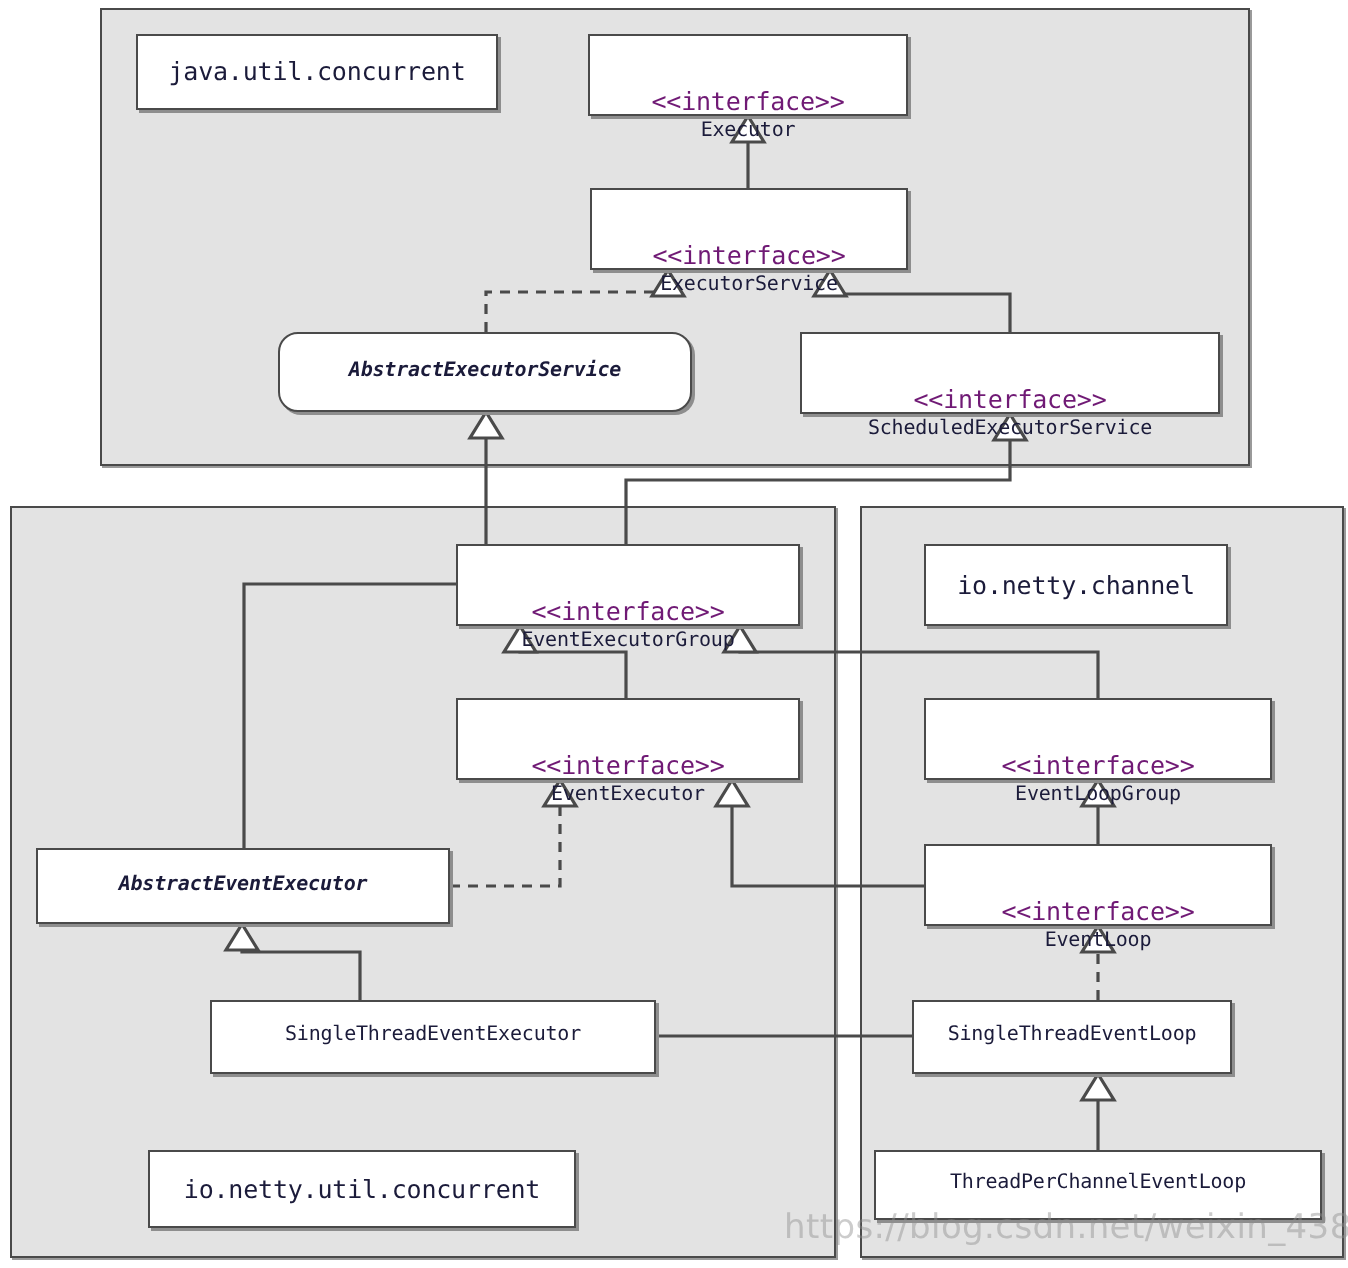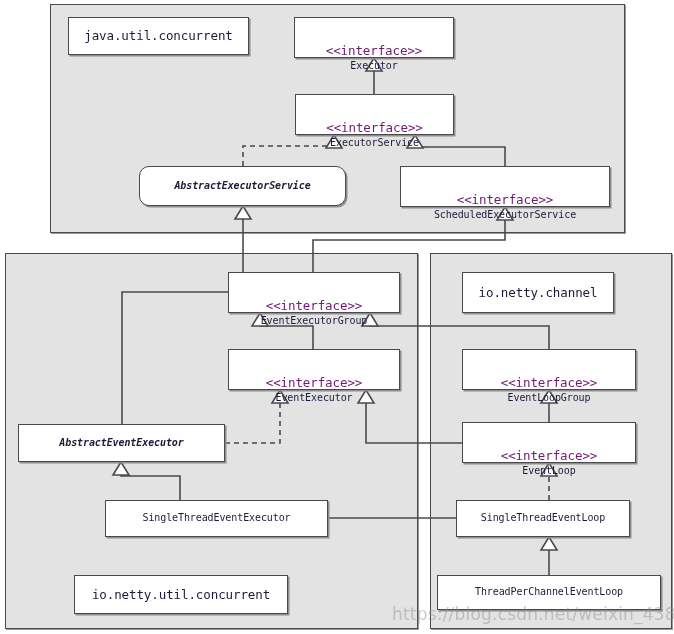--- a/index.html
+++ b/index.html
@@ -195,21 +195,21 @@
 
   <div class="node" style="left:462px; top:422px; width:174px; height:41px;">
     <span class="stereo">&lt;&lt;interface&gt;&gt;</span>
     <span class="nm">EventLoop</span>
   </div>
 
   <div class="node" style="left:69px; top:500px; width:223px; height:37px;margin-left:36px;">
     <span class="nm">SingleThreadEventExecutor</span>
   </div>
 
-  <div class="node" style="left:456px; top:500px; width:174px; height:37px;">
+  <div class="node" style="left:456px; top:500px; width:160px; height:37px;">
     <span class="nm">SingleThreadEventLoop</span>
   </div>
 
   <div class="node pkg" style="left:74px; top:575px; width:214px; height:39px;">
     <span class="nm">io.netty.util.concurrent</span>
   </div>
 
   <div class="node" style="left:437px; top:575px; width:224px; height:35px;">
     <span class="nm">ThreadPerChannelEventLoop</span>
   </div>

